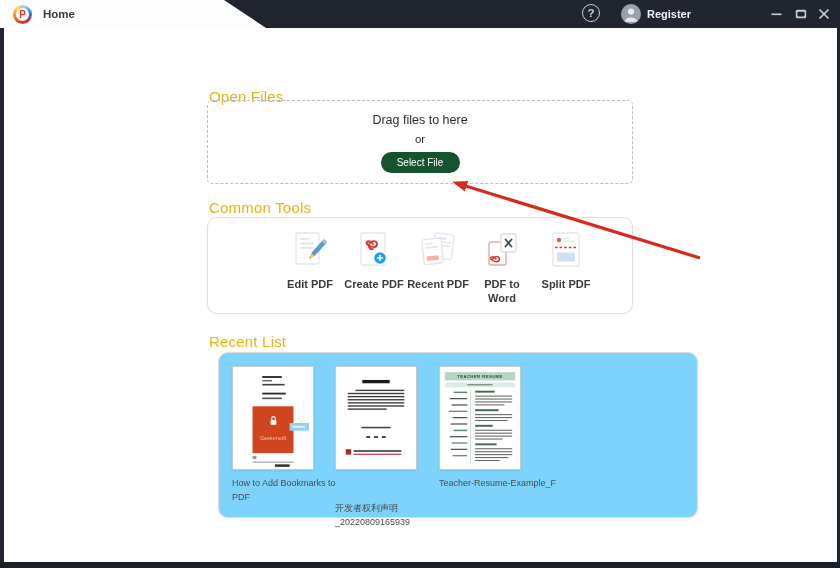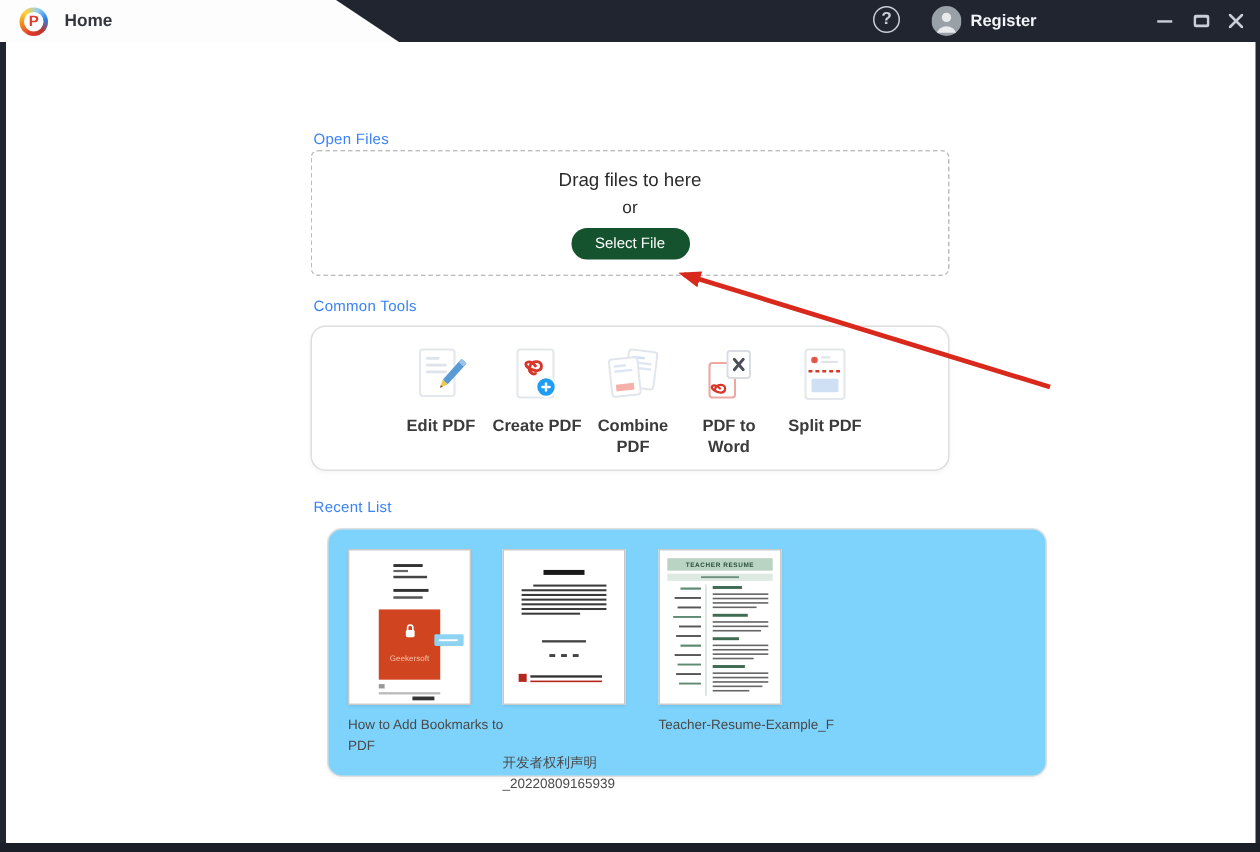--- a/index.html
+++ b/index.html
@@ -29,42 +29,42 @@
 
   .help-btn{position:absolute;top:4px;left:582px;width:18px;height:18px;border-radius:50%;
     border:1.6px solid #c9ced8;color:#c9ced8;font-size:11.5px;font-weight:bold;
     display:flex;align-items:center;justify-content:center;box-sizing:border-box;cursor:default;}
   .register{position:absolute;top:4px;left:621px;height:20px;display:flex;align-items:center;gap:6px;}
   .register-label{color:#f2f4f7;font-size:11px;font-weight:bold;}
   .win-btn{position:absolute;top:6px;width:18px;height:16px;display:flex;align-items:center;justify-content:center;}
   .btn-min{left:767px;}.btn-max{left:792px;}.btn-close{left:815px;}
 
   
-  .section-title{position:absolute;left:209px;font-size:10px;color:#3b82f6;letter-spacing:.2px;}
+  .section-title{position:absolute;left:209px;font-size:15px;color:#eab308;letter-spacing:.2px;}
   .t-open{top:88px;}.t-tools{top:199px;}.t-recent{top:333px;}
 
   
   .dropzone{
     position:absolute;left:207px;top:100px;width:426px;height:84px;box-sizing:border-box;
     border:1.6px dashed #bdbdbd;border-radius:5px;
     display:flex;flex-direction:column;align-items:center;padding-top:12px;
   }
   .drag-text{font-size:12.5px;color:#2b2b2b;}
   .or-text{font-size:11.5px;color:#2b2b2b;margin-top:6px;}
   .select-btn{
     margin-top:7px;width:79px;height:21px;border:none;border-radius:11px;
     background:#14532d;color:#ffffff;font-size:10px;font-family:inherit;
     display:flex;align-items:center;justify-content:center;cursor:pointer;
   }
 
   
   .tools-box{
     position:absolute;left:207px;top:217px;width:426px;height:97px;box-sizing:border-box;
     border:1px solid #dedede;border-radius:10px;background:#fff;
-    display:flex;justify-content:center;padding:13px 34px 0 38px;
+    display:flex;justify-content:flex-end;padding:13px 34px 0 38px;
     box-shadow:0 1px 3px rgba(0,0,0,.04);
   }
   .tool{width:64px;display:flex;flex-direction:column;align-items:center;cursor:pointer;}
   .tool-icon{height:40px;display:flex;align-items:flex-start;justify-content:center;}
   .tool-label{margin-top:6px;font-size:11px;font-weight:bold;color:#3b3b3b;
     text-align:center;line-height:1.3;width:62px;}
 
   
   .recent-box{
     position:absolute;left:218px;top:352px;width:480px;height:166px;box-sizing:border-box;
@@ -180,21 +180,21 @@
           <rect x="18" y="14" width="13" height="1.6" fill="#dde7f3"></rect>
         </g>
         <g transform="rotate(-6 12 20)">
           <rect x="4" y="8" width="19" height="25" rx="2" fill="#fff" stroke="#e2e6ec" stroke-width="1.3"></rect>
           <rect x="7" y="12" width="8" height="1.6" fill="#dde7f3"></rect>
           <rect x="7" y="15.5" width="12" height="1.6" fill="#dde7f3"></rect>
           <rect x="7" y="25" width="12" height="4.5" fill="#f6b0aa"></rect>
         </g>
       </svg>
     </div>
-    <div class="tool-label">Combine PDF</div>
+    <div class="tool-label">Recent PDF</div>
   </div>
 
   <div class="tool">
     <div class="tool-icon">
       <svg width="38" height="38" viewBox="0 0 38 38">
         <rect x="6" y="11" width="17" height="23" rx="2" fill="#fff" stroke="#eba9a2" stroke-width="1.4"></rect>
         <path d="M13 28 c-3.4 -4 -7.6 -1.4 -4.2 1 c3.4 2.4 7.6 2.4 7.6 -1 c0 -3.4 -6 -3.2 -6.8 0.8" stroke="#d8362b" fill="none" stroke-width="1.5" stroke-linecap="round"></path>
         <rect x="18" y="3" width="15" height="18" rx="2" fill="#fff" stroke="#d9dde3" stroke-width="1.3"></rect>
         <line x1="22.5" y1="8.5" x2="28.5" y2="15.5" stroke="#4a4f58" stroke-width="1.9" stroke-linecap="round"></line>
         <line x1="28.5" y1="8.5" x2="22.5" y2="15.5" stroke="#4a4f58" stroke-width="1.9" stroke-linecap="round"></line>

